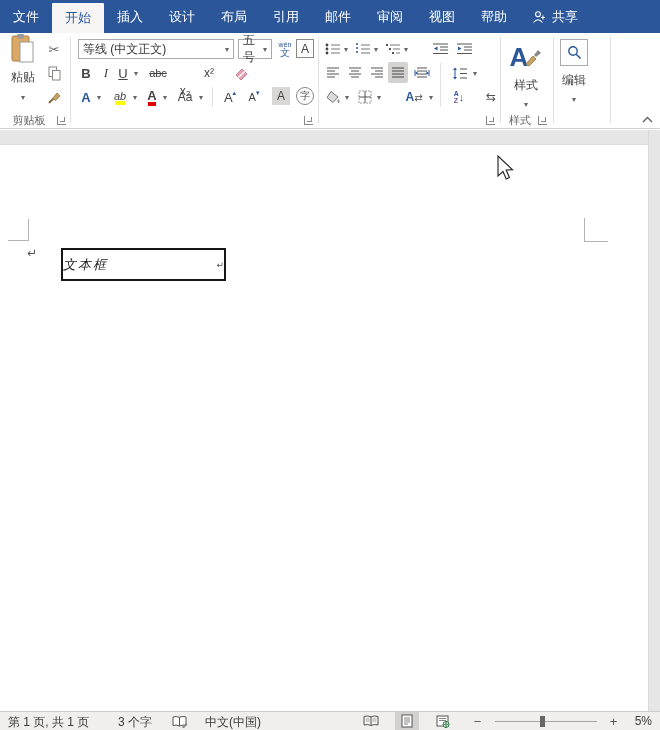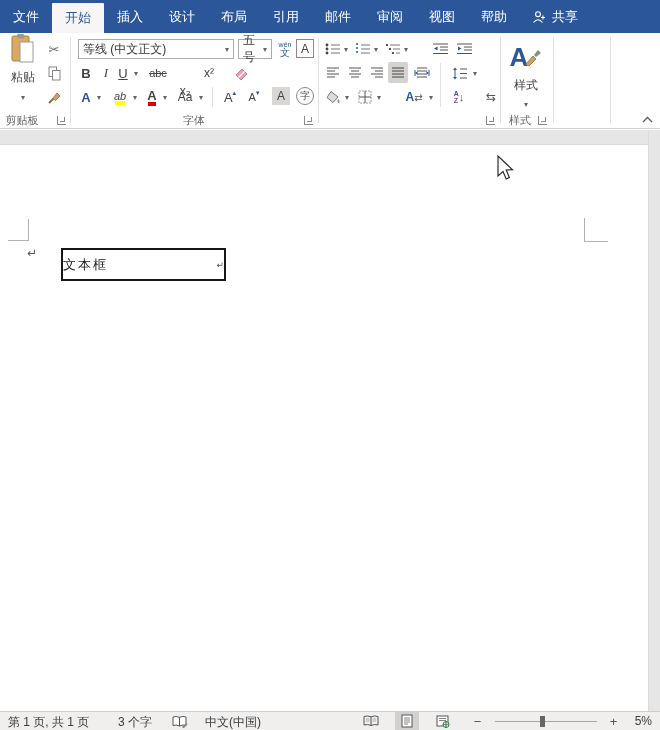--- a/index.html
+++ b/index.html
@@ -48,21 +48,21 @@
   
   .doc { position:absolute; top:130px; left:0; width:660px; height:581px; background:#fff; }
   .doc-topstrip { position:absolute; top:0; left:0; width:660px; height:15px; background:#e7e6e6;
                   border-bottom:1px solid #dcdbda; }
   .doc-rightstrip { position:absolute; top:0; right:0; width:12px; height:581px; background:#e7e6e6;
                     border-left:1px solid #dcdbda; }
   .cropmark { position:absolute; background:#b3b3b3; }
   .pilcrow { position:absolute; font-size:12px; color:#555; }
   .textbox { position:absolute; left:61px; top:118px; width:165px; height:33px; background:#fff;
              border:2px solid #161616; display:flex; align-items:center; justify-content:space-between;
-             font-size:13px; letter-spacing:2px; color:#1c1c1c; }
+             font-size:13px; letter-spacing:2px; color:#1c1c1c;font-style:italic; }
   .textbox .mark { font-size:9px; color:#555; letter-spacing:0; margin-left:1px; }
   .cursor { position:absolute; left:496px; top:25px; }
   .watermark { position:absolute; left:2px; top:560px; font-family:"DejaVu Serif","Liberation Serif",serif;
                font-size:17px; color:#98a1a9; letter-spacing:1px; white-space:nowrap; }
 
   
   .statusbar { position:absolute; top:711px; left:0; width:660px; height:19px; background:#f0efee;
                border-top:1px solid #cdcccb; font-size:12px; color:#3b3b3b; }
   .sb-item { position:absolute; top:2px; white-space:nowrap; }
   .sb-right { position:absolute; right:8px; top:0; height:18px; display:flex; align-items:center; gap:12px; }
@@ -131,21 +131,21 @@
       </span>
     </div>
     <div class="rbtn" style="left:44px;top:54px;width:20px">
       <span class="icon">
         <svg width="15" height="14" viewBox="0 0 15 14">
             <path d="M2 13 L6.5 8.5" stroke="#8a6d3b" stroke-width="2"></path>
             <path d="M6 8 L10 3 L13 6 L8.5 10.5 Z" fill="#c8a165" stroke="#a3854f"></path>
           </svg>
       </span>
     </div>
-    <div class="grouplabel" style="left:4px;width:36px">剪贴板</div>
+    <div class="grouplabel" style="left:11px;width:36px">剪贴板</div>
     <div class="launcher" style="left:57px"></div>
 
     <div class="combo" style="left:78px;width:156px">
       <span>等线 (中文正文)</span>
       <span class="dd2">▾</span>
     </div>
     <div class="combo" style="left:238px;width:34px">
       <span>五号</span>
       <span class="dd2">▾</span>
     </div>
@@ -210,21 +210,20 @@
       <span>A</span>
         <span style="font-size:7px;color:#2b579a;margin-top:-8px">▾</span>
     </div>
     <div class="rbtn" style="left:272px;top:54px;width:18px;height:18px;background:#d9d7d5;font-size:12px">
         <span>A</span>
       </div>
     <div class="rbtn" style="left:296px;top:54px;width:18px;height:18px;border:1px solid #8a8886;border-radius:50%;font-size:10px">
         <span>字</span>
       </div>
 
-    <div class="grouplabel" style="left:70px;width:248px">字体</div>
     <div class="launcher" style="left:304px"></div>
 
     <div class="rbtn" style="left:324px;top:6px;width:18px">
       <span class="icon">
         <svg width="16" height="12" viewBox="0 0 16 12">
             <circle cx="2" cy="2" r="1.4" fill="#444"></circle>
             <circle cx="2" cy="6" r="1.4" fill="#444"></circle>
             <circle cx="2" cy="10" r="1.4" fill="#444"></circle>
             <path d="M6 2 h9 M6 6 h9 M6 10 h9" stroke="#777"></path>
           </svg>
@@ -360,20 +359,30 @@
             <path d="M2 17 L9 9 L12 12 L5 19 Z" fill="#c8a165" stroke="#a3854f"></path>
             <path d="M10 8 l4 -5 3 3 -5 4 Z" fill="#8a8a8a"></path>
           </svg>
       </span>
       <span style="font-size:12px;color:#444">样式</span>
       <span class="dd" style="position:static"></span>
     </div>
     <div class="grouplabel" style="left:500px;width:40px">样式</div>
     <div class="launcher" style="left:538px"></div>
 
+    <div class="bigbtn" style="left:558px;top:6px;width:32px">
+      <span style="width:28px;height:27px;border:1px solid #ababab;background:#fdfdfd;display:flex;align-items:center;justify-content:center">
+        <svg width="15" height="15" viewBox="0 0 15 15">
+            <circle cx="6" cy="6" r="4.2" fill="none" stroke="#2b579a" stroke-width="1.4"></circle>
+            <path d="M9.2 9.2 L13.5 13.5" stroke="#2b579a" stroke-width="1.6"></path>
+          </svg>
+      </span>
+      <span style="font-size:12px;color:#444;margin-top:6px">编辑</span>
+      <span class="dd" style="position:static"></span>
+    </div>
 
     <div class="chevron">
       <svg width="11" height="7" viewBox="0 0 11 7">
           <path d="M1 6 L5.5 1.5 L10 6" fill="none" stroke="#605e5c" stroke-width="1.3"></path>
         </svg>
     </div>
   </div>
 
   <div class="doc">
     <div class="doc-topstrip"></div>

